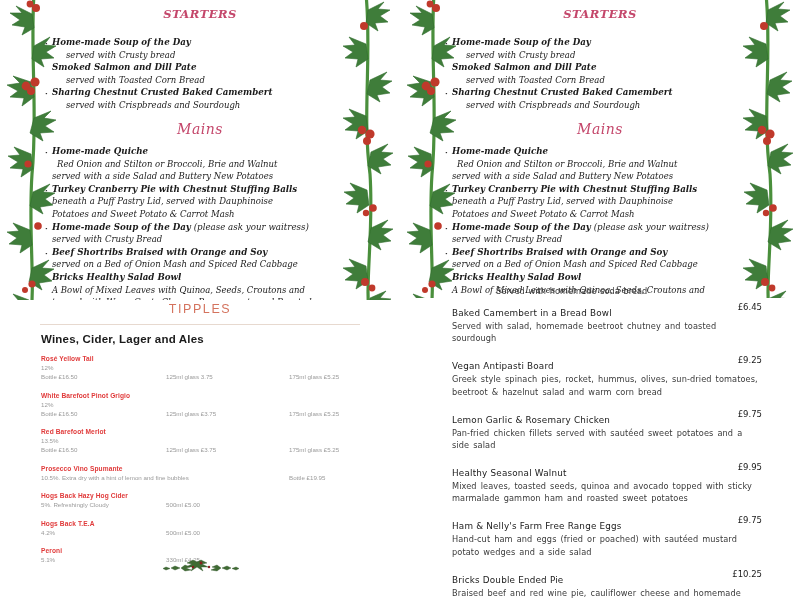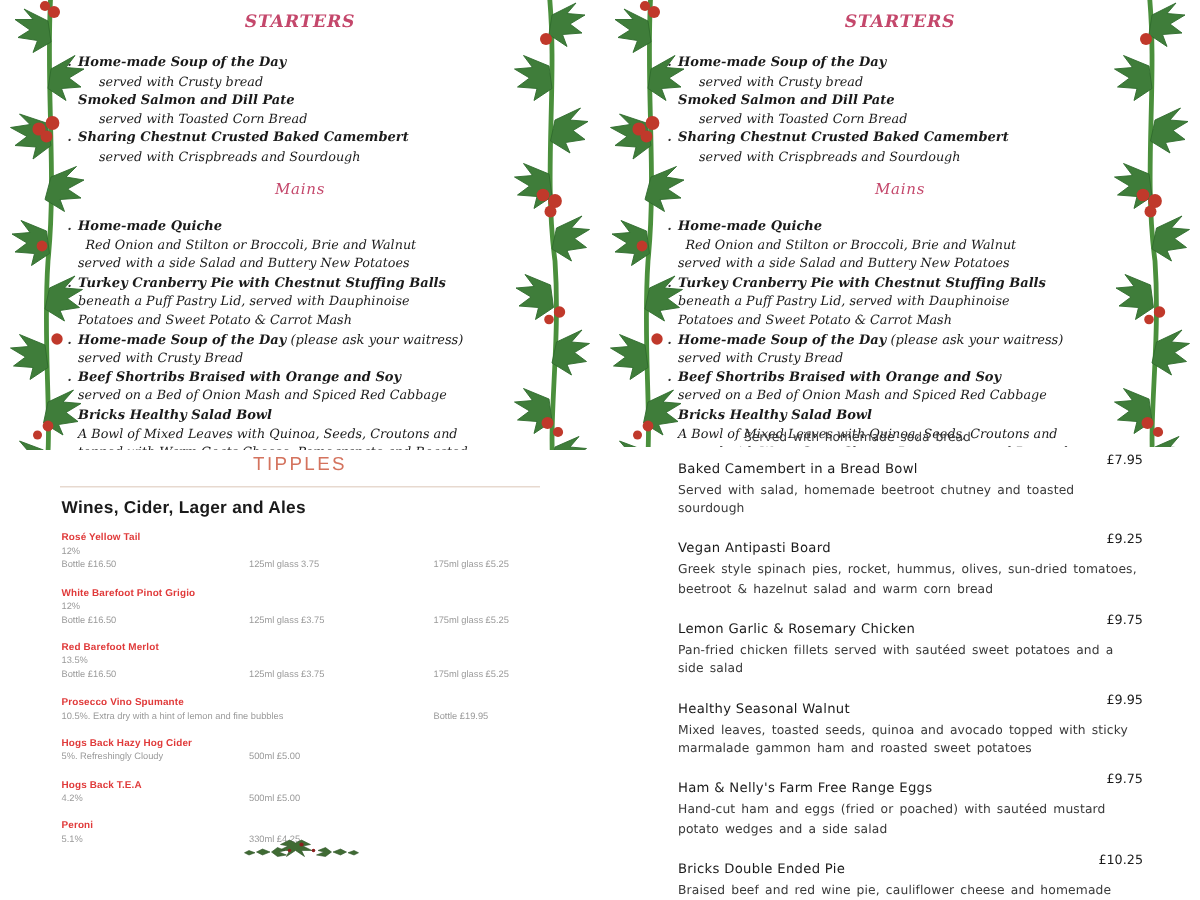--- a/index.html
+++ b/index.html
@@ -19,21 +19,21 @@
 
   .xmas-inner { position: absolute; left: 0; top: 0; width: 400px; height: 316px; }
 
   .script-head {
     position: absolute; width: 100%; text-align: center;
     font-family: "DejaVu Serif", serif;
     font-style: italic; font-weight: bold;
     color: #c4476b; letter-spacing: .5px;
   }
   .script-head.starters { top: 7px; font-size: 11.5px; }
-  .script-head.mains    { top: 121px; font-size: 10px; font-weight: normal; }
+  .script-head.mains    { top: 121px; font-size: 14px; font-weight: normal; }
 
   .xlist { position: absolute; left: 52px; top: 36px; width: 300px; }
   .xrow { position: relative; margin-bottom: 0px; }
   .xname {
     font-family: "DejaVu Serif", serif;
     font-style: italic; font-weight: bold;
     font-size: 8.7px; color: #1a1a1a; line-height: 12.6px;
     white-space: nowrap;
   }
   .xname .ask { font-weight: normal; }
@@ -405,21 +405,21 @@
       </g>
     </svg>
   </div>
 
   <div id="rightmenu">
     <div class="rm-lead">Served with homemade soda bread</div>
     <div class="rm-list">
       <div class="rm-item">
         <div class="rm-head">
           <span class="rm-name">Baked Camembert in a Bread Bowl</span>
-          <span class="rm-price">£7.95</span>
+          <span class="rm-price">£6.45</span>
         </div>
         <div class="rm-desc">Served with salad, homemade beetroot chutney and toasted sourdough</div>
       </div>
       <div class="rm-item">
         <div class="rm-head">
           <span class="rm-name">Vegan Antipasti Board</span>
           <span class="rm-price">£9.25</span>
         </div>
         <div class="rm-desc">Greek style spinach pies, rocket, hummus, olives, sun-dried tomatoes, beetroot &amp; hazelnut salad and warm corn bread</div>
       </div>

